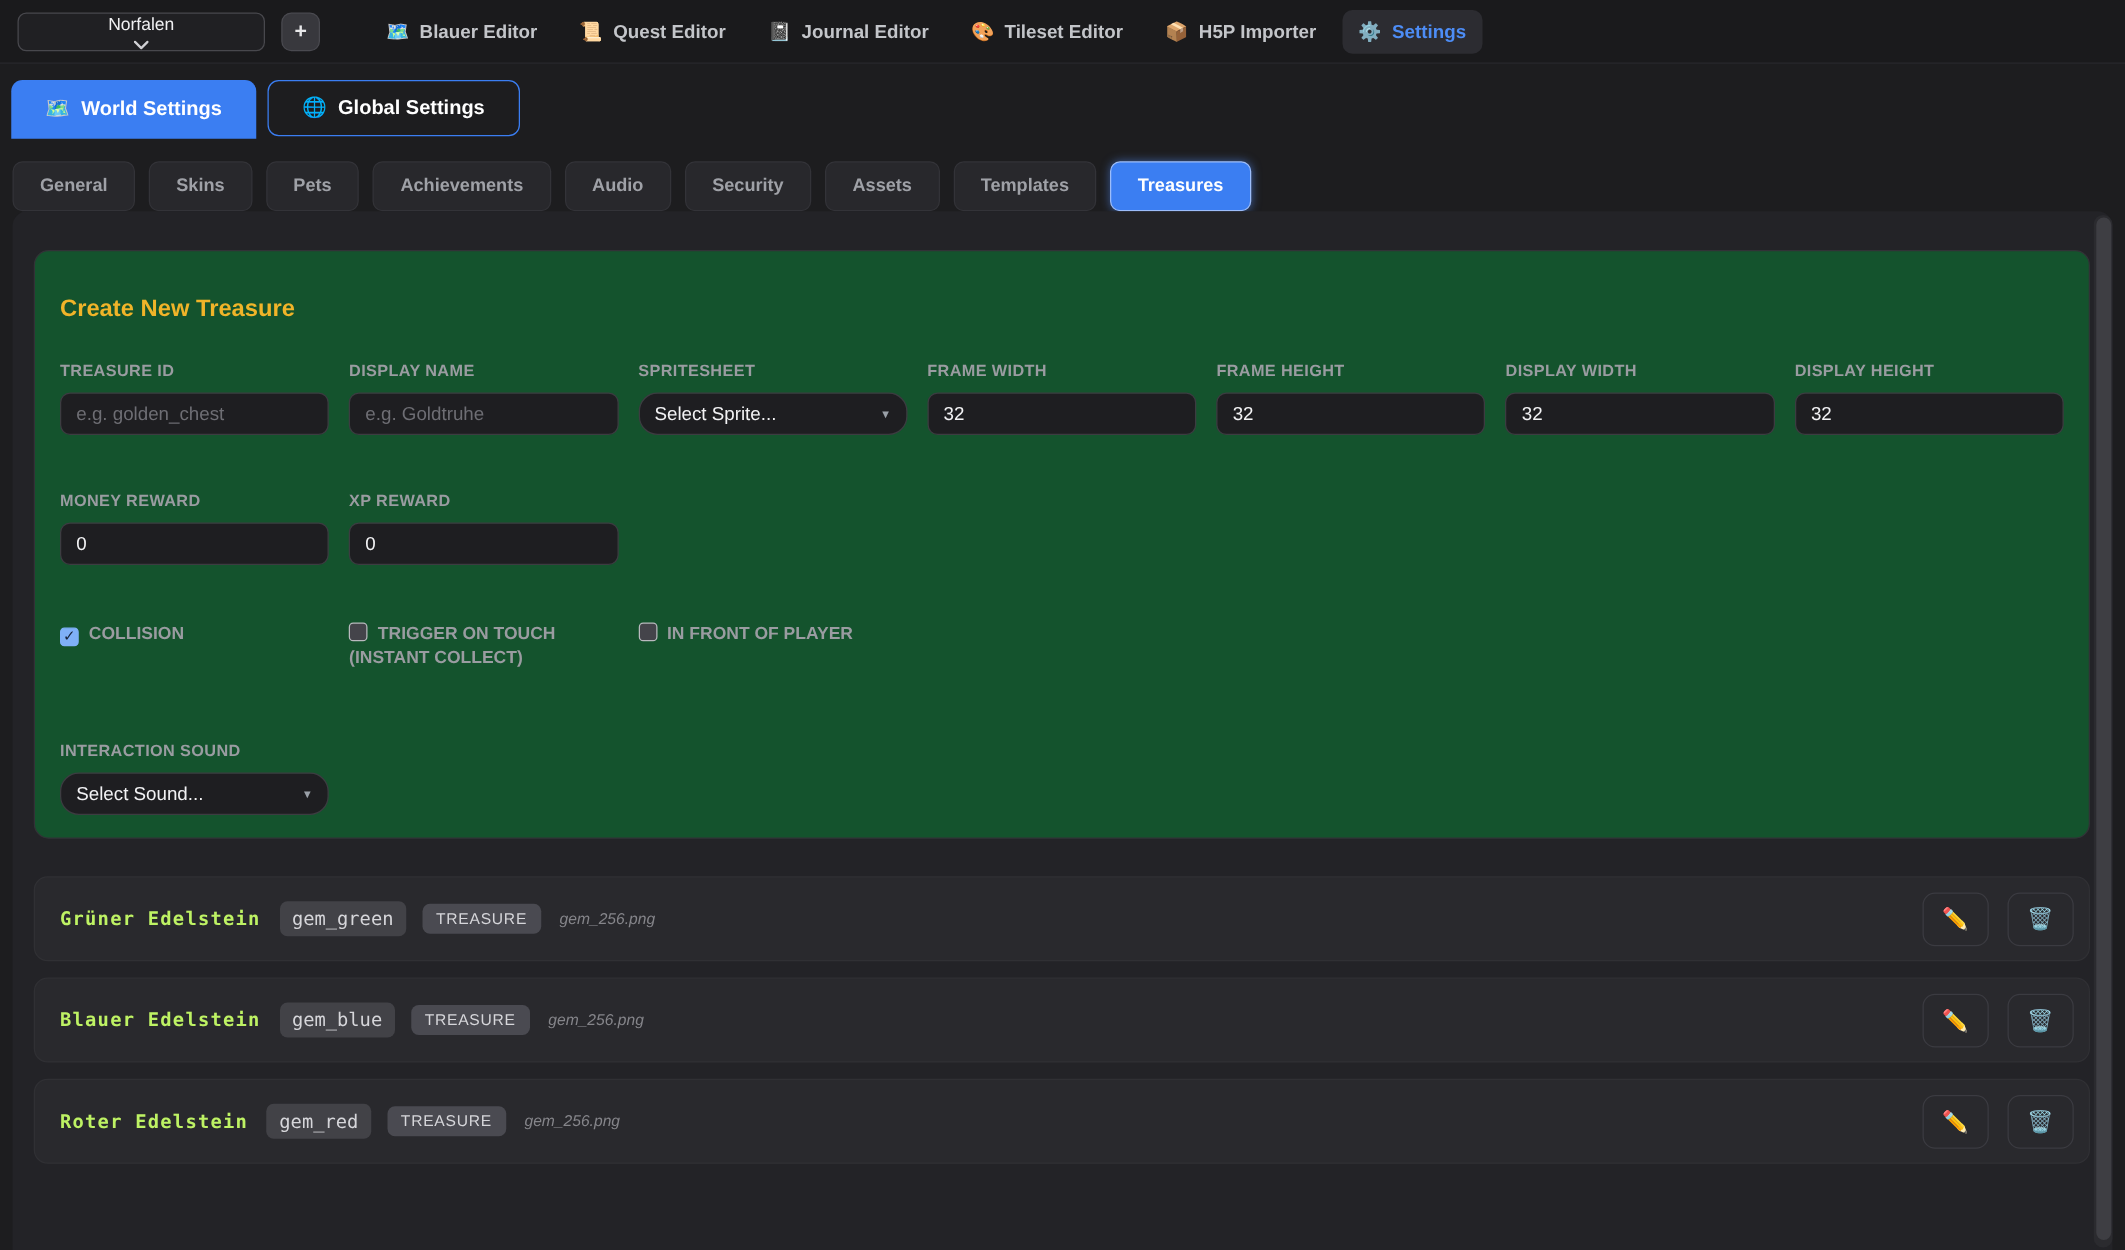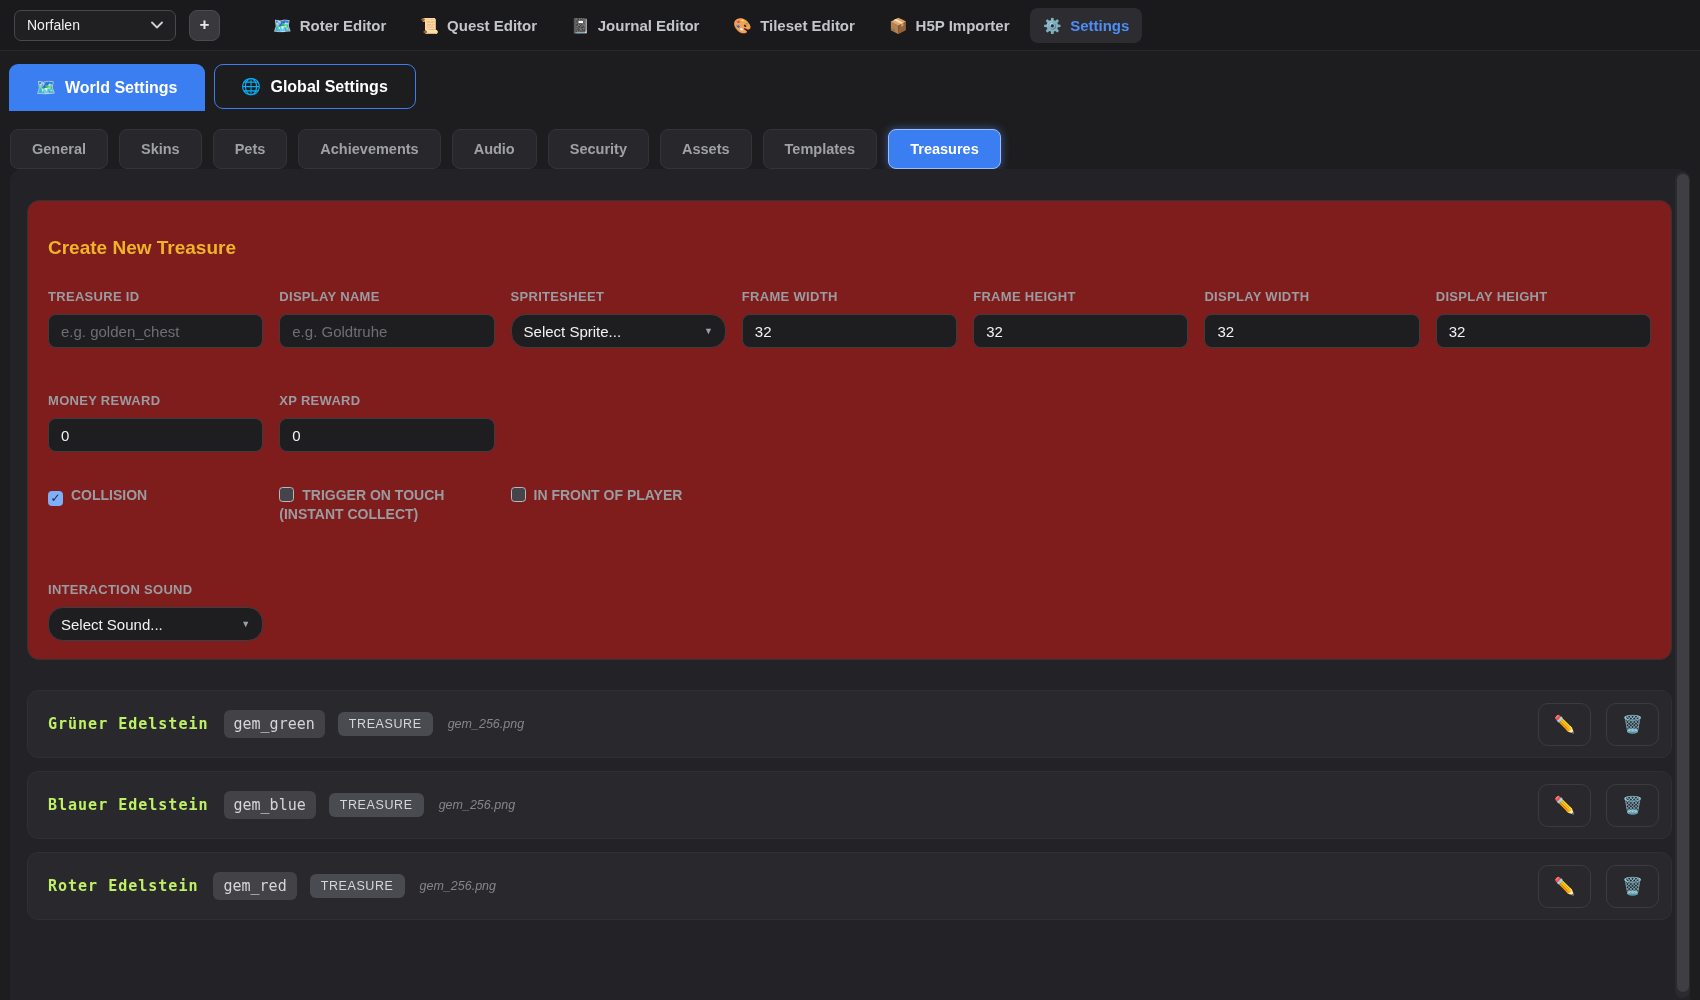--- a/index.html
+++ b/index.html
@@ -11,23 +11,23 @@
     overflow:hidden;
     position:relative;
   }
 
   
   .topbar {
     height:51px; background:#1a1a1c; border-bottom:1px solid #29292c;
     display:flex; align-items:center; padding:0 14px;
   }
   .world-select {
-    width:162px; height:31px; background:#202023; border:1px solid #48484d;
+    width:198px; height:31px; background:#202023; border:1px solid #48484d;
     border-radius:7px; display:flex; align-items:center; justify-content:space-between;
-    padding:0 12px; font-size:14px; color:#f0f0f2; cursor:pointer;
+    padding:0 12px; font-size:14px; color:#f0f0f2; cursor:pointer;flex-direction:column;
   }
   .add-btn {
     width:31px; height:31px; margin-left:13px; background:#38383d; border:1px solid #4a4a50;
     border-radius:8px; color:#e8e8ea; font-size:17px; font-weight:bold;
     display:flex; align-items:center; justify-content:center; cursor:pointer;
   }
   .topnav { display:flex; align-items:center; margin-left:40px; gap:8px; }
   .nav-item {
     display:flex; align-items:center; gap:8px; padding:9px 13px; font-size:15px;
     font-weight:600; color:#c3c5c9; border-radius:8px; cursor:pointer; white-space:nowrap;
@@ -56,28 +56,28 @@
     background:#3b7ef2; color:#fff; border:1px solid #9dbdf9;
     box-shadow:0 0 8px rgba(84,140,245,.55); font-weight:bold;
   }
 
   
   .main {
     position:absolute; top:169px; left:10px; width:1680px; height:831px;
     background:#232327; border-radius:12px 12px 0 0; padding:31px 18px 0 17px; overflow:hidden;
   }
   .form-card {
-    background:#7f1d1d; border:1px solid #323237; border-radius:12px;
+    background:#14532d; border:1px solid #323237; border-radius:12px;
     padding:22px 20px 18px;
   }
   .card-title { font-size:19px; font-weight:bold; color:#f0b429; margin:14px 0 30px; }
 
   .fgrid { display:grid; grid-template-columns:repeat(7,1fr); column-gap:16px; }
   .fgrid.row2 { margin-top:45px; }
-  .fgrid.rowcb { margin-top:34px; }
+  .fgrid.rowcb { margin-top:45px; }
   .fgrid.rowsound { margin-top:58px; }
   .field-label {
     display:block; font-size:13px; font-weight:bold; letter-spacing:.3px;
     color:#9a9ca1; margin-bottom:10px; white-space:nowrap;
   }
   .inp, .selectbox {
     width:100%; height:34px; background:#1e1e21; border:1px solid #3c3c41;
     border-radius:8px; padding:0 12px; color:#f2f2f4; font-size:15px;
     font-family:"Liberation Sans","DejaVu Sans",sans-serif;
   }
@@ -150,21 +150,21 @@
       <svg width="12" height="8" viewBox="0 0 12 8">
           <path d="M1 1.5 L6 6.5 L11 1.5" stroke="#d0d0d4" stroke-width="1.8" fill="none" stroke-linecap="round" stroke-linejoin="round"></path>
         </svg>
     </span>
   </div>
   <button class="add-btn">+</button>
 
   <nav class="topnav">
     <div class="nav-item">
       <span class="nav-ico">🗺️</span>
-      <span>Roter Editor</span>
+      <span>Blauer Editor</span>
     </div>
     <div class="nav-item">
       <span class="nav-ico">📜</span>
       <span>Quest Editor</span>
     </div>
     <div class="nav-item">
       <span class="nav-ico">📓</span>
       <span>Journal Editor</span>
     </div>
     <div class="nav-item">

